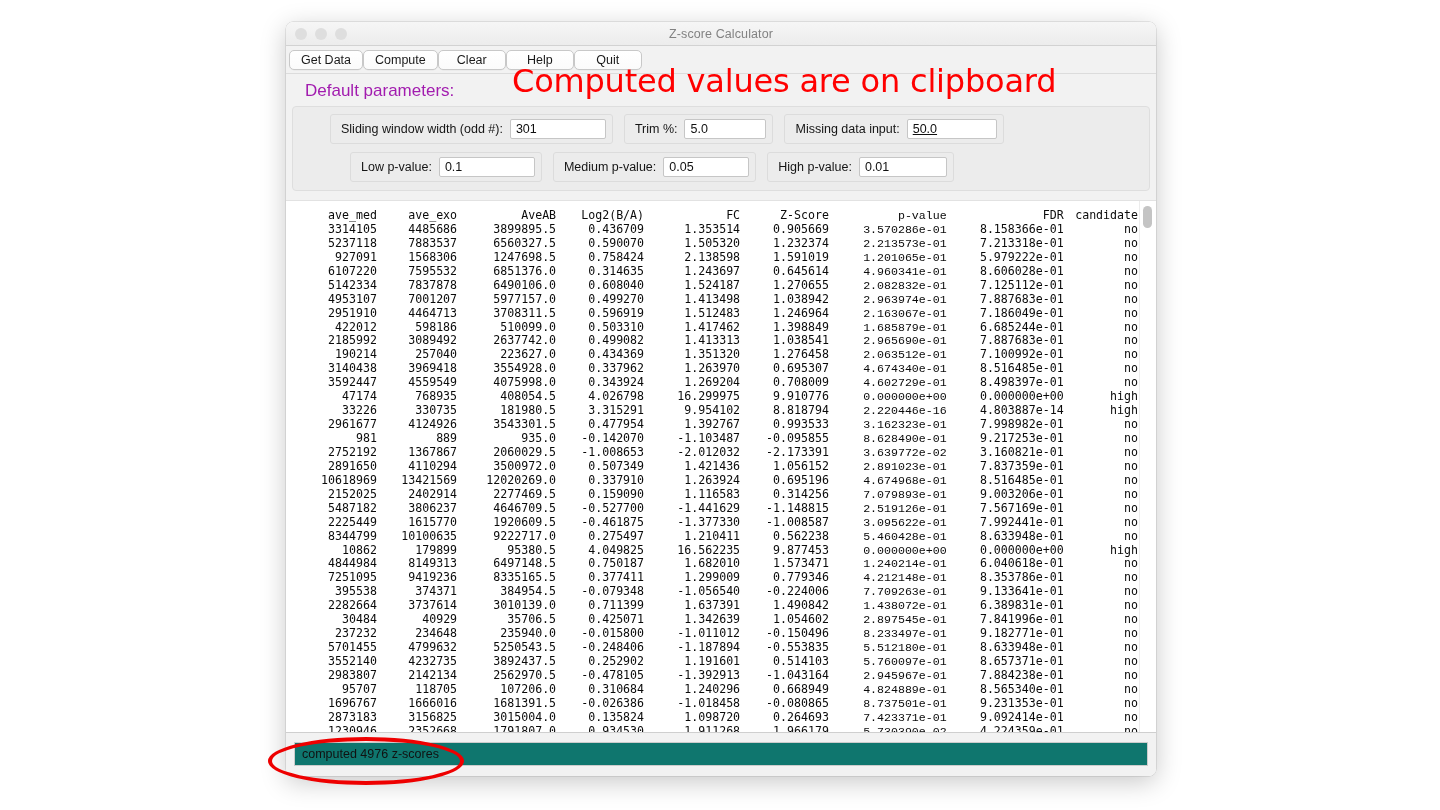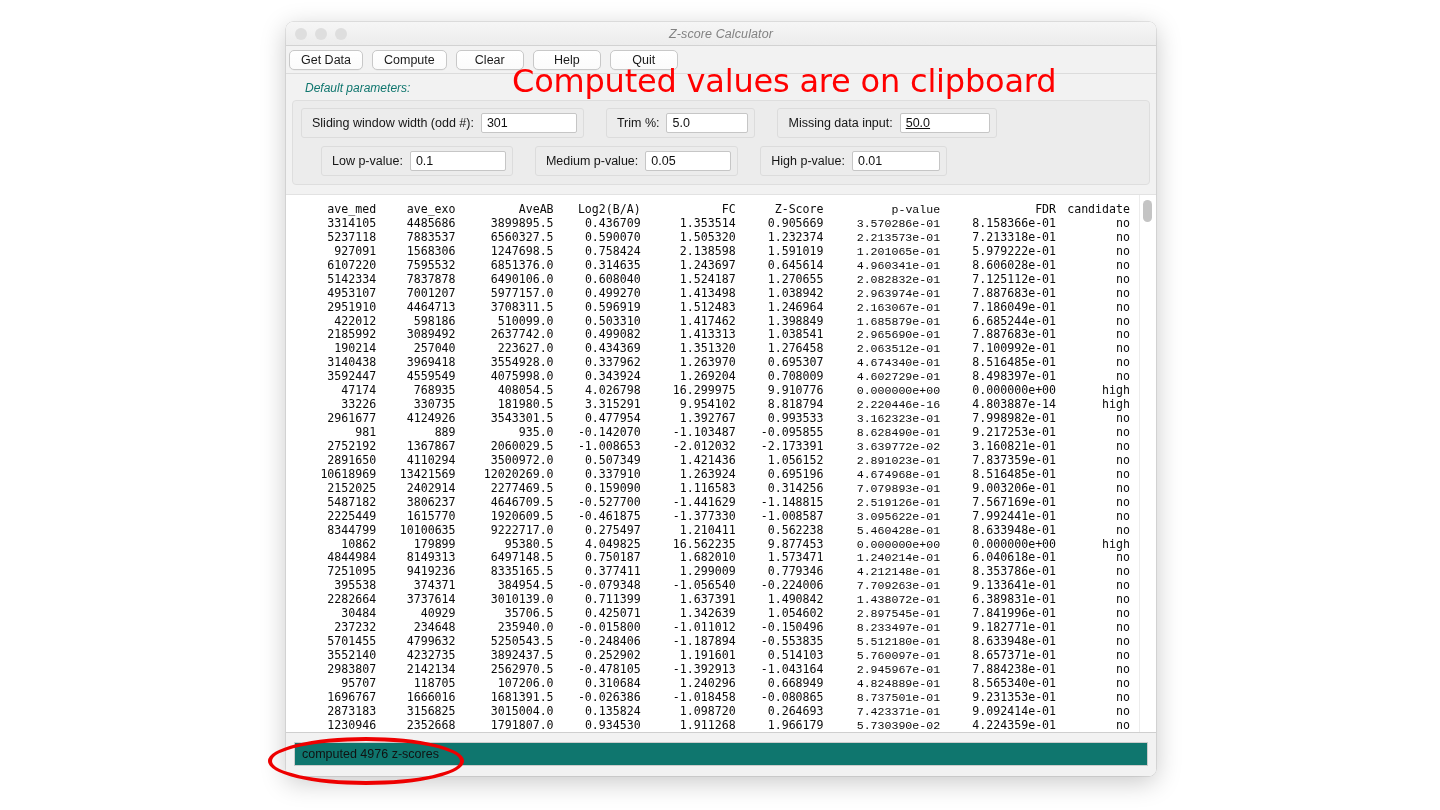--- a/index.html
+++ b/index.html
@@ -55,32 +55,30 @@
     background: #dedede;
   }
   .title-text {
     position: absolute;
     left: 0; right: 0;
     text-align: center;
     font-size: 12.5px;
     color: #828282;
     letter-spacing: 0.1px;
     pointer-events: none;
-    font-style: italic;
   }
 
   
   .toolbar {
     flex: 0 0 27px;
     background: #f2f2f2;
     border-bottom: 1px solid #dcdcdc;
     display: flex;
     align-items: center;
     padding-left: 3px;
-    gap: 9px;
     position: relative;
     z-index: 3;
   }
   .tb-btn {
     font-size: 12.5px;
     color: #1a1a1a;
     background: linear-gradient(#ffffff, #fbfbfb);
     border: 1px solid #c8c8c8;
     border-radius: 5px;
     height: 20px;
@@ -94,35 +92,35 @@
     cursor: default;
   }
 
   
   .params-wrap {
     flex: 0 0 auto;
     background: #f2f2f2;
     padding: 4px 6px 9px 6px;
   }
   .params-label {
-    font-size: 12px;
-    color: #0f766e;
+    font-size: 17px;
+    color: #a21caf;
     padding: 3px 0 5px 13px;
-    font-style: italic;
   }
   .params-box {
     background: #ececec;
     border: 1px solid #dedede;
     border-radius: 4px;
     padding: 7px 8px 8px 8px;
   }
   .prow {
     display: flex;
     align-items: center;
-    gap: 16px;
+    gap: 5px;
+    margin-left: 29px;
   }
   .prow + .prow { margin-top: 8px; padding-left: 20px; }
 
   .field-group {
     display: flex;
     align-items: center;
     background: #ececec;
     border: 1px solid #dcdcdc;
     border-radius: 3px;
     padding: 4px 6px;
@@ -159,21 +157,21 @@
     flex: 1 1 auto;
     position: relative;
     background: #ffffff;
     border-top: 1px solid #e2e2e2;
     overflow: hidden;
   }
   .output-pad {
     position: absolute;
     left: 0; top: 0; right: 18px; bottom: 0;
     overflow: hidden;
-    padding: 8px 8px 0 0;
+    padding: 8px 0 0 0;
   }
   table.datatable {
     border-collapse: collapse;
     font-family: "DejaVu Sans Mono", "Liberation Mono", monospace;
     font-size: 11.6px;
     line-height: 13.93px;
     color: #0a0a0a;
     margin-left: 14px;
   }
   table.datatable td, table.datatable th {

